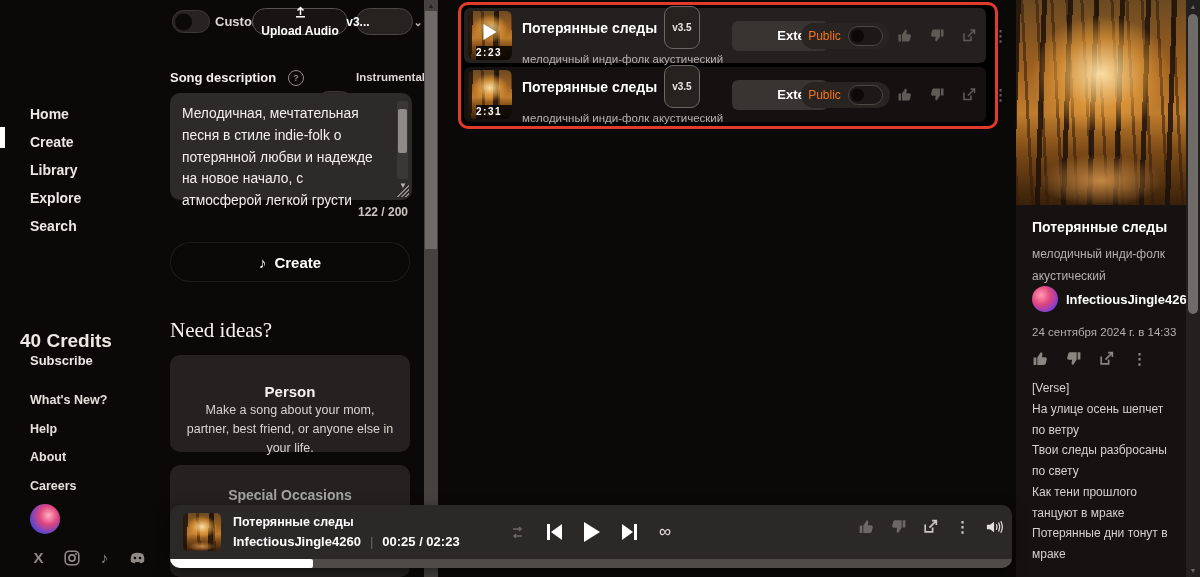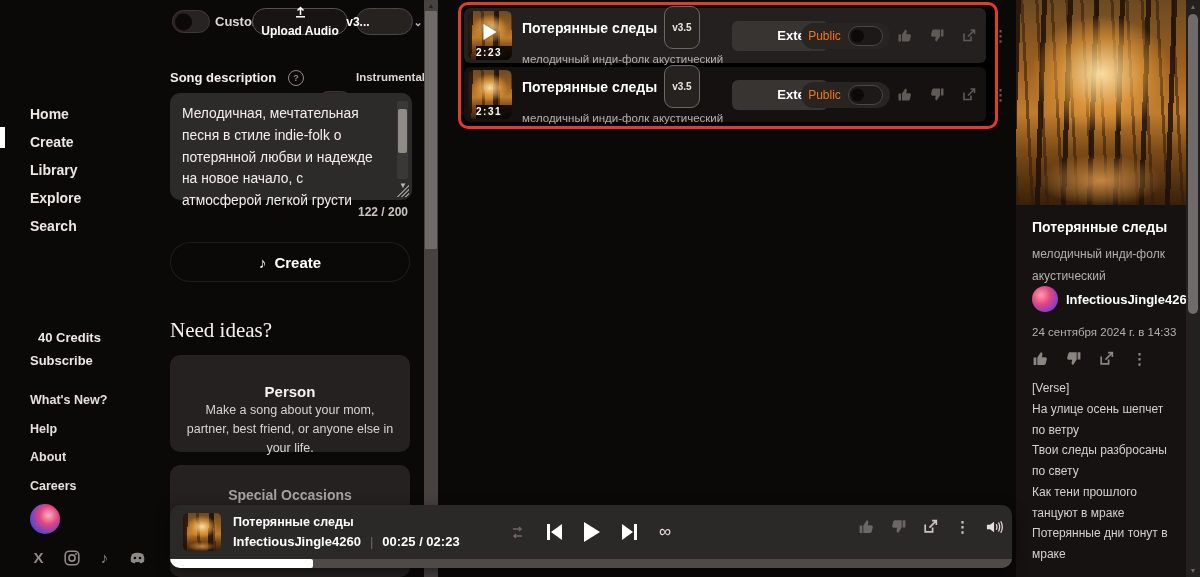--- a/index.html
+++ b/index.html
@@ -4,21 +4,21 @@
 <style>
   html,body{margin:0;padding:0;background:#000;}
   #app{position:relative;width:1200px;height:577px;background:#0b0908;font-family:"Liberation Sans",sans-serif;overflow:hidden;color:#ece8e4;}
   .abs{position:absolute;}
 
   
   .logo{left:30px;top:26px;font-size:27px;font-weight:800;letter-spacing:3px;color:#fff;cursor:pointer;}
   .nav{left:30px;top:100px;}
   .nav-item{font-size:14px;font-weight:700;color:#ece8e4;height:28px;line-height:28px;cursor:pointer;}
   .active-bar{left:0;top:127px;width:5px;height:21px;background:#fff;}
-  .credits{left:38px;top:330px;font-size:13px;font-weight:700;}
+  .credits{left:20px;top:330px;font-size:19px;font-weight:700;}
   .subscribe{left:30px;top:353px;font-size:13px;font-weight:700;cursor:pointer;}
   .links{left:30px;top:386px;}
   .link-item{font-size:12.5px;font-weight:700;color:#e4e0dc;height:28.5px;line-height:28.5px;cursor:pointer;}
   .user-avatar{left:30px;top:504px;width:30px;height:30px;border-radius:50%;
     background:radial-gradient(circle at 62% 38%,#ffb3c0 0%,#e0457e 35%,#5a45d0 72%,#27204e 100%);cursor:pointer;}
   .social{left:30px;top:549px;display:flex;gap:16px;align-items:center;color:#8f8a86;}
   .social .sico{width:17px;height:17px;display:inline-flex;align-items:center;justify-content:center;cursor:pointer;font-weight:700;font-size:15px;}
 
   
   .toggle{border-radius:999px;background:#262322;border:1px solid #3c3836;position:relative;cursor:pointer;}

